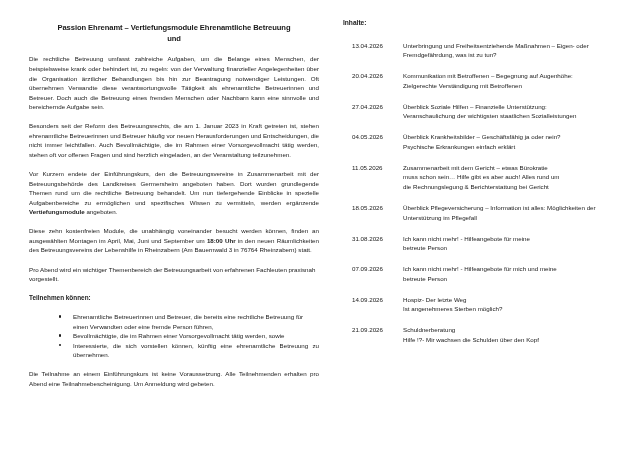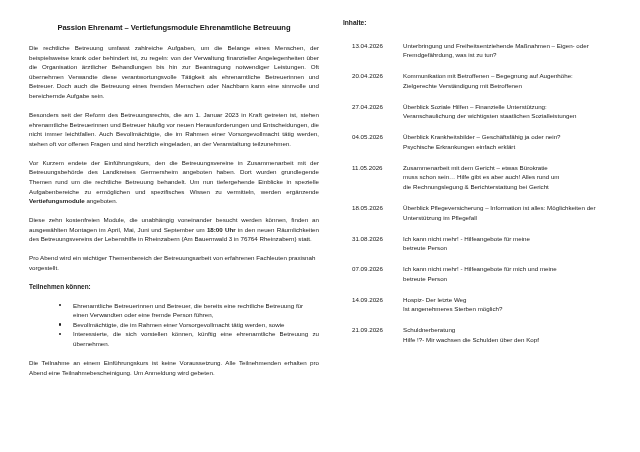--- a/index.html
+++ b/index.html
@@ -143,20 +143,21 @@
 </style>
 </head>
 <body>
 
 <div class="page">
 
   <div class="col-left">
 
     <h1 class="doc-title">
       <span class="tline wide">Passion Ehrenamt – Vertiefungsmodule Ehrenamtliche Betreuung</span>
+      <span class="tline">und</span>
     </h1>
 
     <p class="para">Die rechtliche Betreuung umfasst zahlreiche Aufgaben, um die Belange eines Menschen, der beispielsweise krank oder behindert ist, zu regeln: von der Verwaltung finanzieller Angelegenheiten über die Organisation ärztlicher Behandlungen bis hin zur Beantragung notwendiger Leistungen. Oft übernehmen Verwandte diese verantwortungsvolle Tätigkeit als ehrenamtliche Betreuerinnen und Betreuer. Doch auch die Betreuung eines fremden Menschen oder Nachbarn kann eine sinnvolle und bereichernde Aufgabe sein.</p>
 
     <p class="para">Besonders seit der Reform des Betreuungsrechts, die am 1. Januar 2023 in Kraft getreten ist, stehen ehrenamtliche Betreuerinnen und Betreuer häufig vor neuen Herausforderungen und Entscheidungen, die nicht immer leichtfallen. Auch Bevollmächtigte, die im Rahmen einer Vorsorgevollmacht tätig werden, stehen oft vor offenen Fragen und sind herzlich eingeladen, an der Veranstaltung teilzunehmen.</p>
 
     <p class="para"><span>Vor Kurzem endete der Einführungskurs, den die Betreuungsvereine in Zusammenarbeit mit der Betreuungsbehörde des Landkreises Germersheim angeboten haben. Dort wurden grundlegende Themen rund um die rechtliche Betreuung behandelt. Um nun tiefergehende Einblicke in spezielle Aufgabenbereiche zu ermöglichen und spezifisches Wissen zu vermitteln, werden ergänzende </span><b>Vertiefungsmodule</b><span> angeboten.</span></p>
 
     <p class="para"><span>Diese zehn kostenfreien Module, die unabhängig voneinander besucht werden können, finden an ausgewählten Montagen im April, Mai, Juni und September um </span><b>18:00 Uhr</b><span> in den neuen Räumlichkeiten des Betreuungsvereins der Lebenshilfe in Rheinzabern (Am Bauernwald 3 in 76764 Rheinzabern) statt.</span></p>
 

